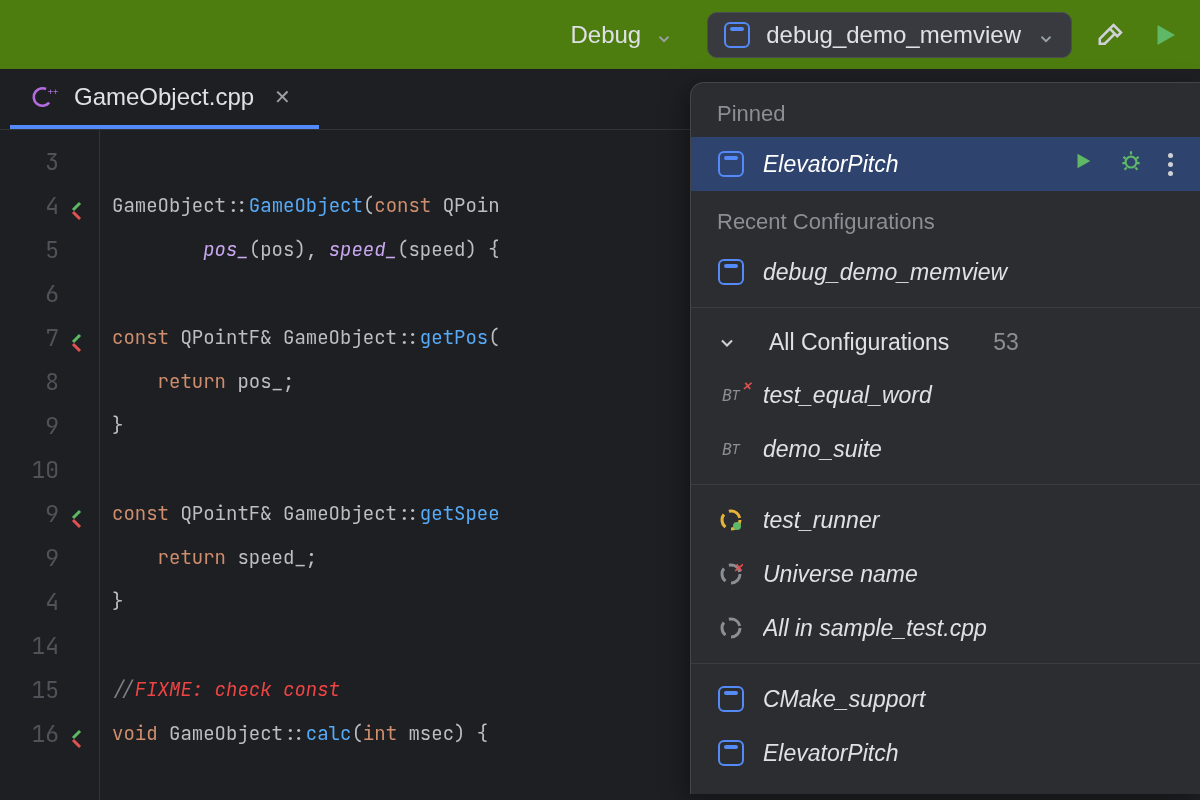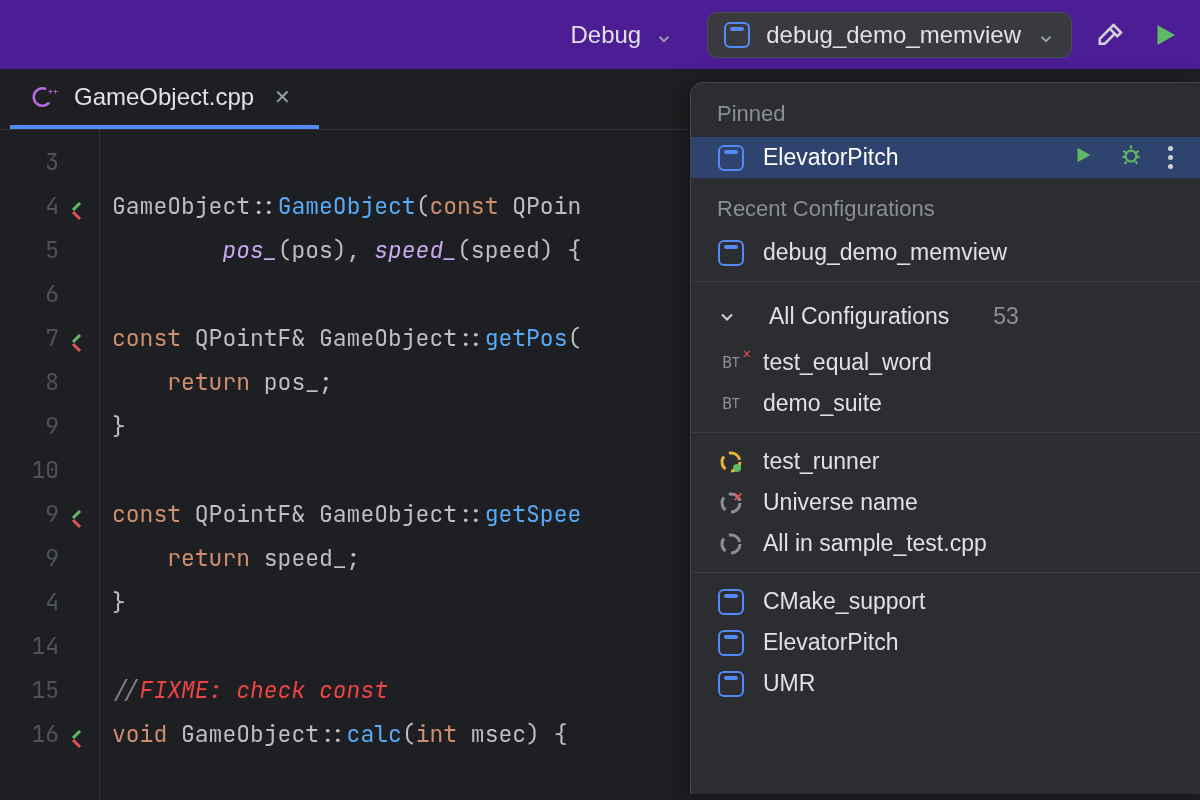--- a/index.html
+++ b/index.html
@@ -7,21 +7,21 @@
     width: 1200px; height: 800px; overflow: hidden;
     background: #1e1f22; color: #bcbec4;
     font-family: -apple-system, "Segoe UI", "Helvetica Neue", Arial, sans-serif;
     font-size: 22px;
   }
 
   
   .toolbar {
     height: 70px; display: flex; align-items: center;
     justify-content: flex-end; gap: 24px; padding: 0 20px 0 40px;
-    background: #4c1d95; border-bottom: 1px solid #1e1f22;
+    background: #4d7c0f; border-bottom: 1px solid #1e1f22;
   }
   .build-config {
     display: flex; align-items: center; gap: 14px;
     color: #dfe1e5; font-size: 24px; padding: 6px 10px;
   }
   .chev { width: 18px; height: 18px; }
   .chev svg { stroke: #9aa0a6; }
   .run-config {
     display: flex; align-items: center; gap: 16px;
     background: #383a3f; border: 1px solid #4a4d52; border-radius: 10px;
@@ -63,21 +63,21 @@
     font-size: 23px; text-align: right; padding-top: 10px;
     border-right: 1px solid #323438; position: relative;
   }
   .gutter .ln { height: 44px; line-height: 44px; padding-right: 40px; position: relative; }
   .vcs-mark {
     position: absolute; right: 6px; top: 50%; transform: translateY(-50%);
     width: 24px; height: 24px;
   }
   .code {
     flex: 1; font-family: "JetBrains Mono", Menlo, Consolas, monospace;
-    font-size: 23px; padding: 10px 0 0 12px; white-space: pre; overflow: hidden;
+    font-size: 19px; padding: 10px 0 0 12px; white-space: pre; overflow: hidden;
     color: #bcbec4; line-height: 44px;
   }
   .tok-kw { color: #cf8e6d; }
   .tok-type { color: #bcbec4; }
   .tok-fn { color: #c8a8f0; font-style: italic; }
   .tok-fn2 { color: #57aaf7; }
   .tok-op { color: #bcbec4; }
   .tok-cmt { color: #7a7e85; font-style: italic; }
   .tok-fixme { color: #ef4444; font-style: italic; }
 
@@ -87,21 +87,21 @@
     background: #2b2d30; border-left: 1px solid #43454a; border-top: 1px solid #43454a;
     border-top-left-radius: 14px; overflow: hidden;
     box-shadow: -6px 6px 24px rgba(0,0,0,.35);
     font-size: 23px; color: #dfe1e5;
   }
   .dd-section-label {
     color: #8b8e94; padding: 18px 26px 10px 26px; font-size: 22px;
   }
   .dd-item {
     display: flex; align-items: center; gap: 18px;
-    padding: 10px 18px 10px 26px; height: 41px;
+    padding: 10px 18px 10px 26px; height: 54px; font-style: italic;
   }
   .dd-item.selected {
     background: #2e436e; color: #fff;
   }
   .dd-item .label { flex: 1; white-space: nowrap; overflow: hidden; text-overflow: ellipsis; }
   .dd-icon { width: 28px; height: 28px; flex: none; display:flex; align-items:center; justify-content:center; }
   .dd-actions { display: flex; gap: 24px; align-items: center; }
   .dd-sep { height: 1px; background: #3a3c40; margin: 8px 0; }
   .dd-allcfg {
     display: flex; align-items: center; gap: 32px;

